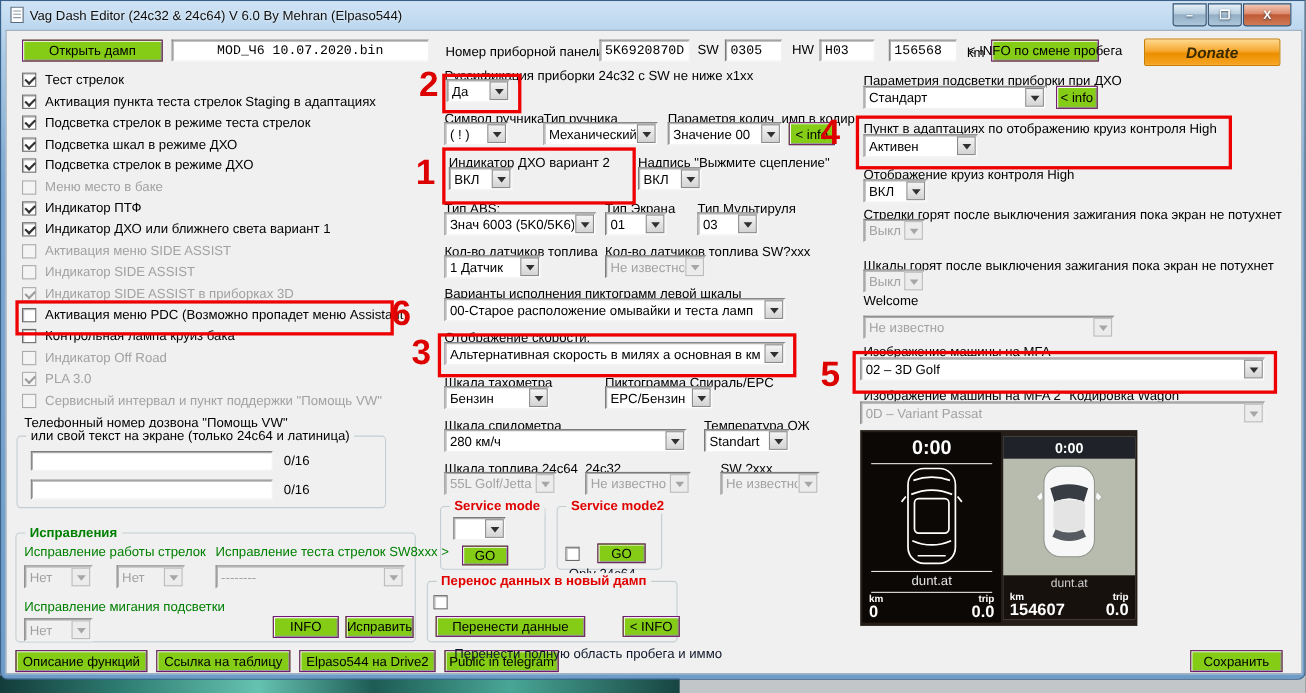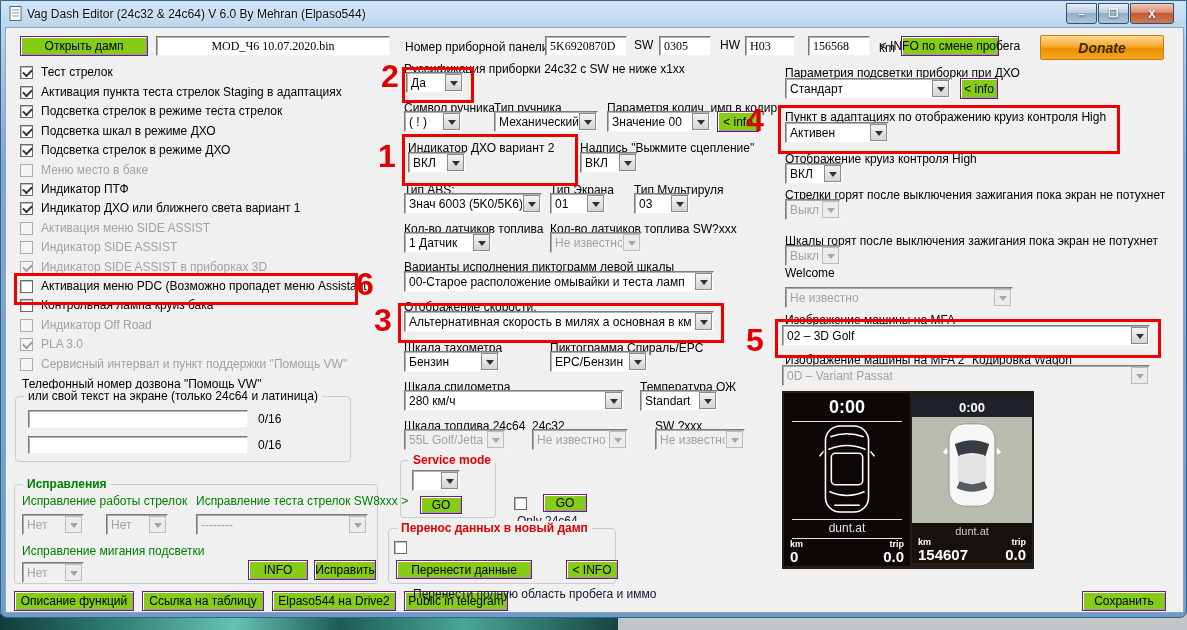--- a/index.html
+++ b/index.html
@@ -25,21 +25,21 @@
     text-shadow:0 1px 2px #345;}
   .winbtn.close{width:42px;background:linear-gradient(180deg,#f2c9b8,#dd8a6b 45%,#c05a36 50%,#d07a55);}
   .client{position:absolute;left:4px;top:26px;width:1179px;height:586px;background:#f0f0f0;
     border:1px solid #8ea4b8;box-sizing:border-box;}
   
   .lbl{position:absolute;white-space:nowrap;}
   .lbl.green{color:#008000;}
   .lbl.red{color:#0f172a;margin-top:46px;}
   .sunken{background:#fff;border:1px solid;border-color:#7c7c7c #f2f2f2 #f2f2f2 #7c7c7c;
     box-shadow:inset 1px 1px 0 rgba(80,80,80,.45);box-sizing:border-box;}
-  .inp{position:absolute;height:20px;font-family:Liberation Serif, serif;font-size:12px;
+  .inp{position:absolute;height:20px;font-family:Liberation Mono, monospace;font-size:12px;
     padding:0 4px;outline:none;}
   .inp.center{text-align:center;}
   .btn{position:absolute;display:flex;align-items:center;justify-content:center;
     background:#84cc16;border:1px solid #701a75;
     box-shadow:inset 1px 1px 0 #fff,inset -1px -1px 0 #9b9b9b;box-sizing:border-box;
     font-size:12px;cursor:default;white-space:nowrap;}
   .dd{position:absolute;height:21px;display:flex;align-items:center;}
   .dd .dd-text{flex:1;padding:0 4px;overflow:hidden;white-space:nowrap;}
   .dd .dd-arrow{width:17px;height:17px;margin:1px;display:flex;align-items:center;justify-content:center;
     background:linear-gradient(#f4f4f4,#d4d4d4);border:1px solid #8a8a8a;box-sizing:border-box;}
@@ -349,20 +349,23 @@
 
   <div class="grp" style="left:400px;top:460px;width:96px;height:58px">
     <span class="legend red">Service mode</span>
   </div>
   <div class="dd sunken" style="left:412px;top:470px;width:48px">
       <span class="dd-text"></span>
       <span class="dd-arrow"></span>
     </div>
   <div class="btn" style="left:420px;top:496px;width:42px;height:18px">GO</div>
 
+  <div class="grp" style="left:506px;top:460px;width:96px;height:58px">
+    <span class="legend red">Service mode2</span>
+  </div>
   <span class="lbl red" style="left:517px;top:468px">Only 24c64</span>
   <span class="cb" style="position:absolute;left:514px;top:497px"></span>
   <div class="btn" style="left:543px;top:494px;width:44px;height:18px">GO</div>
 
   <div class="grp" style="left:388px;top:528px;width:228px;height:56px">
     <span class="legend red">Перенос данных в новый дамп</span>
   </div>
   <span class="cb" style="position:absolute;left:394px;top:541px"></span>
   <span class="lbl red" style="left:413px;top:541px">Перенести полную область пробега и иммо</span>
   <div class="btn" style="left:396px;top:560px;width:136px;height:19px">Перенести данные</div>

